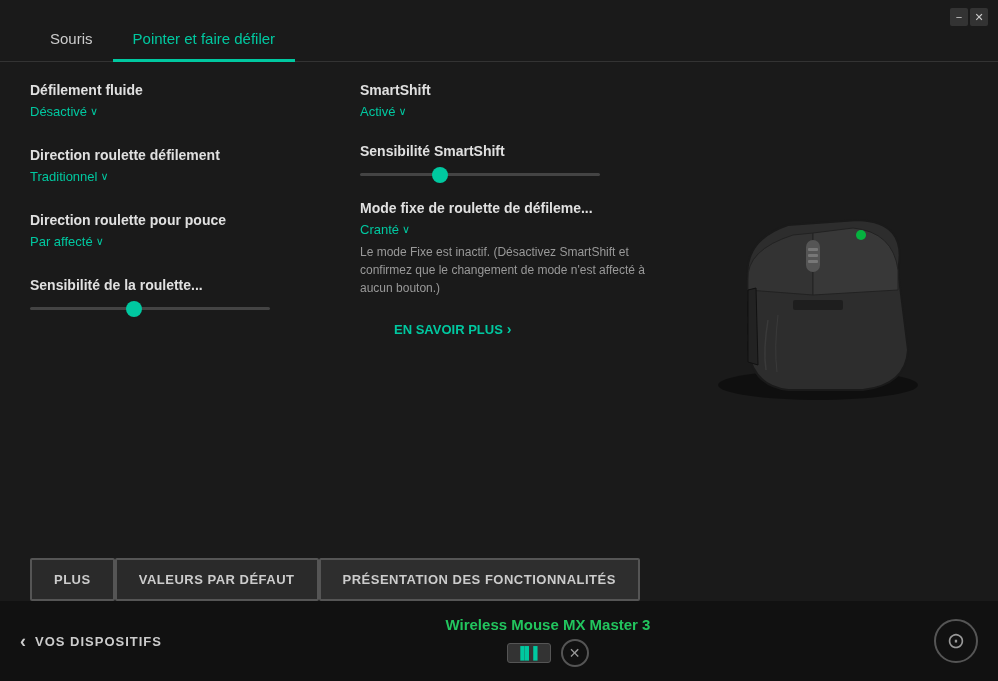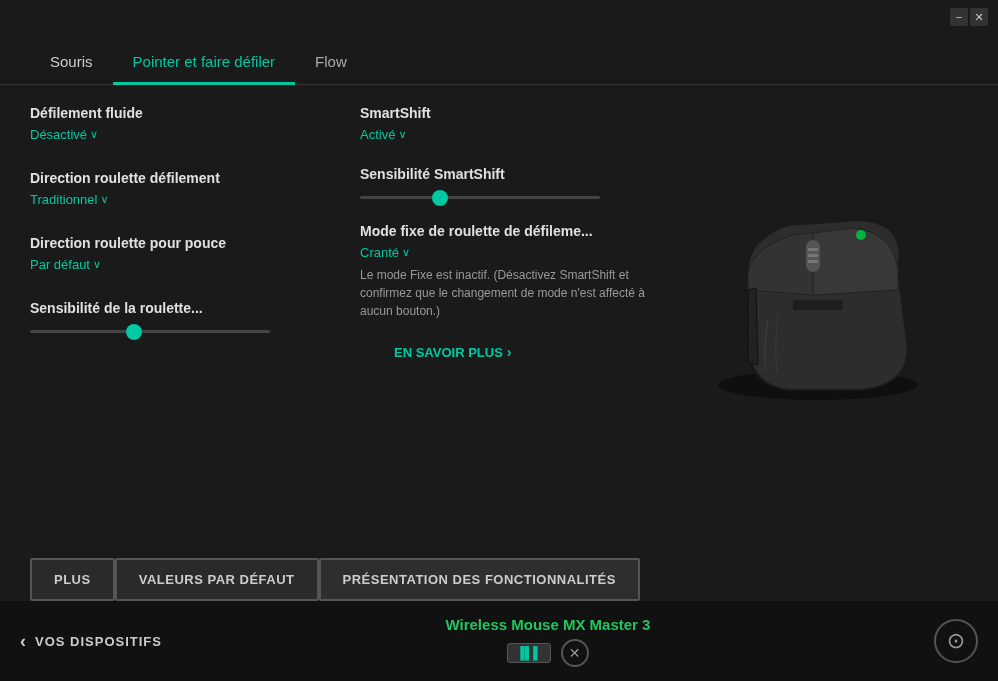--- a/index.html
+++ b/index.html
@@ -33,21 +33,21 @@
       display: flex; align-items: center; justify-content: center;
       border-radius: 2px;
     }
 
     
     .top-nav {
       display: flex;
       align-items: flex-end;
       padding: 0 30px;
       border-bottom: 1px solid #333;
-      height: 85px;
+      height: 62px;
       background: #1a1a1a;
     }
     .nav-tab {
       padding: 12px 20px;
       font-size: 15px;
       color: #aaa;
       cursor: pointer;
       border-bottom: 3px solid transparent;
       margin-bottom: -1px;
       user-select: none;
@@ -274,21 +274,20 @@
 <body>
 
 <div class="title-bar">
   <button class="title-bar-btn">−</button>
   <button class="title-bar-btn close">✕</button>
 </div>
 
 <nav class="top-nav">
   <div class="nav-tab">Souris</div>
   <div class="nav-tab active">Pointer et faire défiler</div>
-  <div class="nav-tab">Flow</div>
 </nav>
 
 <div class="main-content">
 
   <div class="left-col">
 
 
     <div class="setting-group">
       <span class="setting-label">Défilement fluide</span>
       <div class="setting-value">
@@ -301,21 +300,21 @@
       <span class="setting-label">Direction roulette défilement</span>
       <div class="setting-value">
         <span>Traditionnel</span>
         <span class="chev">∨</span>
       </div>
     </div>
 
     <div class="setting-group">
       <span class="setting-label">Direction roulette pour pouce</span>
       <div class="setting-value">
-        <span>Par défaut</span>
+        <span>Par affecté</span>
         <span class="chev">∨</span>
       </div>
     </div>
 
     <div class="setting-group">
       <span class="setting-label">Sensibilité de la roulette...</span>
       <div class="slider-track scroll-sens">
         <div class="slider-thumb"></div>
       </div>
     </div>

